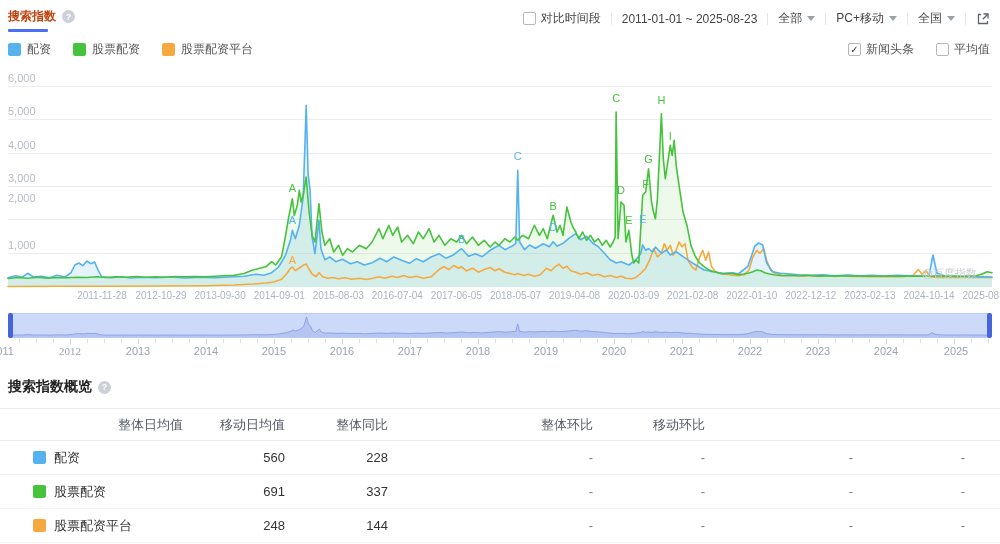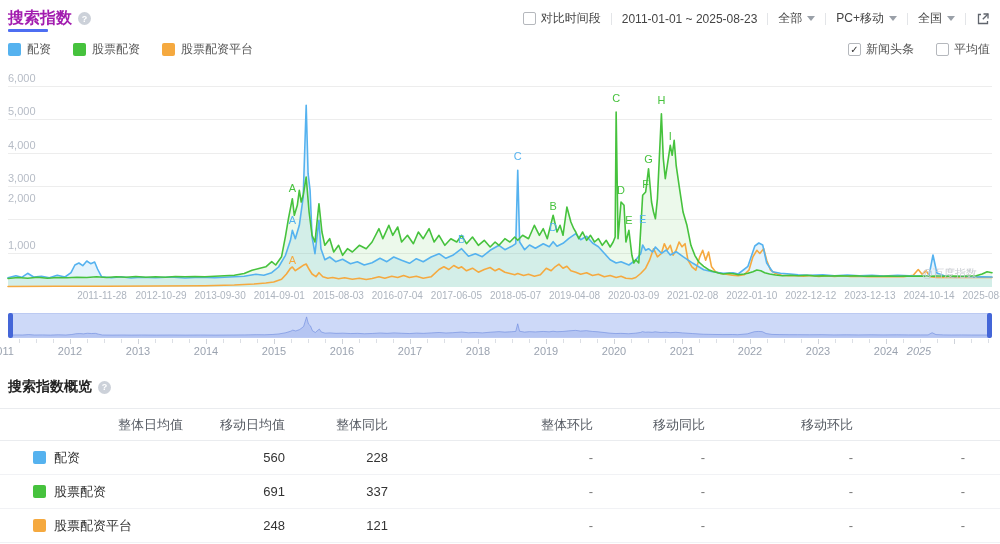--- a/index.html
+++ b/index.html
@@ -3,21 +3,21 @@
 <meta charset="utf-8">
 <style>
   * { margin:0; padding:0; box-sizing:border-box; }
   html,body { background:#fff; }
   .page { position:relative; width:1000px; height:544px; overflow:hidden;
           font-family:"Liberation Sans","DejaVu Sans",sans-serif; color:#333; background:#fff; }
 
   
   .topbar { display:flex; justify-content:space-between; align-items:flex-start; padding:8px 10px 0 8px; height:32px; }
   .title-wrap { position:relative; display:flex; align-items:center; gap:6px; }
-  .page-title { font-size:16px; font-weight:bold; color:#a21caf; }
+  .page-title { font-size:12px; font-weight:bold; color:#c2410c; }
   .qmark { width:13px; height:13px; border-radius:50%; background:#ccd1d9; color:#fff;
            font-size:9px; font-weight:bold; display:inline-flex; align-items:center; justify-content:center; }
   .tab-underline { position:absolute; left:0; top:21px; width:40px; height:3px; background:#4e6ef2; border-radius:1px; }
   .controls { display:flex; align-items:center; gap:10px; font-size:12px; color:#444; padding-top:2px; }
   .sep { width:1px; height:12px; background:#e3e5e8; }
   .cb { width:13px; height:13px; border:1px solid #b5b8bd; border-radius:2px; background:#fff;
         display:inline-flex; align-items:center; justify-content:center; font-size:10px; line-height:1; color:#333; }
   .chk { display:inline-flex; align-items:center; gap:5px; cursor:pointer; }
   .dd { display:inline-flex; align-items:center; gap:5px; cursor:pointer; }
   .caret { width:0; height:0; border-left:4px solid transparent; border-right:4px solid transparent; border-top:5px solid #9aa0a8; }
@@ -183,21 +183,21 @@
       <div class="xlabel" style="left: 255.21px;">2014-09-01</div>
       <div class="xlabel" style="left: 314.28px;">2015-08-03</div>
       <div class="xlabel" style="left: 373.35px;">2016-07-04</div>
       <div class="xlabel" style="left: 432.42px;">2017-06-05</div>
       <div class="xlabel" style="left: 491.49px;">2018-05-07</div>
       <div class="xlabel" style="left: 550.56px;">2019-04-08</div>
       <div class="xlabel" style="left: 609.63px;">2020-03-09</div>
       <div class="xlabel" style="left: 668.7px;">2021-02-08</div>
       <div class="xlabel" style="left: 727.77px;">2022-01-10</div>
       <div class="xlabel" style="left: 786.84px;">2022-12-12</div>
-      <div class="xlabel" style="left: 845.91px;">2023-12-13</div>
+      <div class="xlabel" style="left: 845.91px;">2023-02-13</div>
       <div class="xlabel" style="left: 904.98px; text-align: center;">2024-10-14</div>
       <div class="xlabel" style="left: 964.05px;">2025-08-18</div>
     </div>
 
   <div class="scrubber">
     <svg id="spark" viewBox="0 0 987 24" preserveAspectRatio="none">
         <path d="M0.0 22.0L7.9 21.8L13.8 21.9L19.7 21.5L25.7 21.9L33.6 21.8L41.5 22.0L49.4 21.7L57.2 21.9L63.2 21.4L67.1 20.6L71.1 20.4L75.0 20.7L79.0 20.1L82.9 20.4L86.9 20.2L89.8 21.0L93.8 21.9L103.6 22.0L113.5 21.9L123.4 22.0L133.2 21.9L148.0 22.0L162.9 21.9L177.7 22.0L192.5 21.9L207.3 22.0L222.1 21.9L236.9 21.8L248.7 21.6L256.6 21.7L264.5 21.4L271.4 20.8L278.3 19.5L283.3 17.9L285.2 16.8L288.2 17.7L292.2 16.2L296.1 13.1L299.1 3.0L301.0 10.5L303.0 12.4L305.0 17.5L307.9 19.3L311.9 15.7L313.9 18.8L317.8 20.0L322.7 19.7L328.7 20.2L335.6 20.0L343.5 20.4L350.4 20.2L357.3 20.6L365.2 20.3L373.1 19.8L380.0 20.2L386.9 19.7L394.8 20.1L402.7 20.4L409.6 19.9L416.5 20.2L424.4 19.7L432.3 19.3L439.2 19.8L446.1 19.5L455.0 18.8L461.9 19.6L468.8 19.3L475.7 19.7L483.6 19.0L492.5 18.4L498.4 18.9L505.3 18.5L509.3 18.2L511.3 10.2L513.2 18.0L518.2 18.9L523.1 18.4L529.0 18.7L536.9 18.2L542.9 18.6L546.8 18.0L550.7 18.5L556.7 18.2L562.6 17.6L569.5 17.1L574.4 17.8L580.4 17.4L586.3 18.2L592.2 18.6L598.1 19.3L604.0 20.0L610.0 20.4L614.9 20.2L622.8 20.6L629.7 20.0L634.6 19.3L636.6 18.4L639.6 19.0L642.5 18.8L646.5 19.1L649.4 18.6L655.4 19.3L660.3 18.9L664.3 19.5L670.2 19.1L677.1 19.7L687.0 20.4L697.8 21.1L706.7 21.3L717.5 21.5L727.4 21.4L732.4 21.6L742.2 20.7L749.1 18.5L753.1 18.2L757.0 18.4L761.0 20.4L766.9 21.3L774.8 21.5L784.7 21.6L792.6 21.6L804.4 21.7L817.2 21.6L829.1 21.8L841.9 21.7L853.8 21.8L866.6 21.7L878.4 21.8L892.2 21.7L904.1 21.8L915.9 21.8L923.8 21.8L927.8 19.5L931.7 21.5L939.6 21.8L947.5 21.9L957.4 21.8L967.3 21.9L977.1 21.9L987.0 21.9L987 24L0 24Z" fill="rgba(125,152,230,0.30)" stroke="none"></path>
         <path d="M0.0 22.0L7.9 21.8L13.8 21.9L19.7 21.5L25.7 21.9L33.6 21.8L41.5 22.0L49.4 21.7L57.2 21.9L63.2 21.4L67.1 20.6L71.1 20.4L75.0 20.7L79.0 20.1L82.9 20.4L86.9 20.2L89.8 21.0L93.8 21.9L103.6 22.0L113.5 21.9L123.4 22.0L133.2 21.9L148.0 22.0L162.9 21.9L177.7 22.0L192.5 21.9L207.3 22.0L222.1 21.9L236.9 21.8L248.7 21.6L256.6 21.7L264.5 21.4L271.4 20.8L278.3 19.5L283.3 17.9L285.2 16.8L288.2 17.7L292.2 16.2L296.1 13.1L299.1 3.0L301.0 10.5L303.0 12.4L305.0 17.5L307.9 19.3L311.9 15.7L313.9 18.8L317.8 20.0L322.7 19.7L328.7 20.2L335.6 20.0L343.5 20.4L350.4 20.2L357.3 20.6L365.2 20.3L373.1 19.8L380.0 20.2L386.9 19.7L394.8 20.1L402.7 20.4L409.6 19.9L416.5 20.2L424.4 19.7L432.3 19.3L439.2 19.8L446.1 19.5L455.0 18.8L461.9 19.6L468.8 19.3L475.7 19.7L483.6 19.0L492.5 18.4L498.4 18.9L505.3 18.5L509.3 18.2L511.3 10.2L513.2 18.0L518.2 18.9L523.1 18.4L529.0 18.7L536.9 18.2L542.9 18.6L546.8 18.0L550.7 18.5L556.7 18.2L562.6 17.6L569.5 17.1L574.4 17.8L580.4 17.4L586.3 18.2L592.2 18.6L598.1 19.3L604.0 20.0L610.0 20.4L614.9 20.2L622.8 20.6L629.7 20.0L634.6 19.3L636.6 18.4L639.6 19.0L642.5 18.8L646.5 19.1L649.4 18.6L655.4 19.3L660.3 18.9L664.3 19.5L670.2 19.1L677.1 19.7L687.0 20.4L697.8 21.1L706.7 21.3L717.5 21.5L727.4 21.4L732.4 21.6L742.2 20.7L749.1 18.5L753.1 18.2L757.0 18.4L761.0 20.4L766.9 21.3L774.8 21.5L784.7 21.6L792.6 21.6L804.4 21.7L817.2 21.6L829.1 21.8L841.9 21.7L853.8 21.8L866.6 21.7L878.4 21.8L892.2 21.7L904.1 21.8L915.9 21.8L923.8 21.8L927.8 19.5L931.7 21.5L939.6 21.8L947.5 21.9L957.4 21.8L967.3 21.9L977.1 21.9L987.0 21.9" fill="none" stroke="rgba(100,132,220,0.55)" stroke-width="1" vector-effect="non-scaling-stroke"></path>
       </svg>
     <div class="handle left"></div>
@@ -256,47 +256,46 @@
       <div class="tick" style="left: 844px;"></div>
       <div class="tick" style="left: 861px;"></div>
       <div class="tick major" style="left: 878px;"></div>
       <div class="tick" style="left: 895px;"></div>
       <div class="tick" style="left: 912px;"></div>
       <div class="tick" style="left: 929px;"></div>
       <div class="tick major" style="left: 946px;"></div>
       <div class="tick" style="left: 963px;"></div>
       <div class="tick" style="left: 980px;"></div>
       <div class="year" style="left: -6px;">2011</div>
-      <div class="year" style="left: 62px;">2012</div>
+      <div class="year" style="left: 62px; font-family: Liberation Serif, serif;">2012</div>
       <div class="year" style="left: 130px;">2013</div>
       <div class="year" style="left: 198px;">2014</div>
       <div class="year" style="left: 266px;">2015</div>
       <div class="year" style="left: 334px;">2016</div>
       <div class="year" style="left: 402px;">2017</div>
       <div class="year" style="left: 470px;">2018</div>
       <div class="year" style="left: 538px;">2019</div>
       <div class="year" style="left: 606px;">2020</div>
       <div class="year" style="left: 674px;">2021</div>
       <div class="year" style="left: 742px;">2022</div>
       <div class="year" style="left: 810px;">2023</div>
       <div class="year" style="left: 878px;">2024</div>
-      <div class="year" style="left: 911px; font-style: italic;">2025</div>
+      <div class="year" style="left: 948px;">2025</div>
     </div>
 
   <div class="overview">
     <div class="sec-title">
       <h2>搜索指数概览</h2>
       <span class="qmark">?</span>
     </div>
     <div class="tgrid thead">
       <div class="num">整体日均值</div>
       <div class="num">移动日均值</div>
       <div class="num">整体同比</div>
       <div class="num">整体环比</div>
-      <div class="num">移动同比</div>
       <div class="num">移动环比</div>
     </div>
 
     <div class="tgrid trow">
       <div class="kw">
         <span class="swatch" style="background: rgb(85, 178, 239);"></span>
         <span>配资</span>
       </div>
       <div class="num">560</div>
       <div class="num">228</div>
@@ -318,20 +317,20 @@
       <div class="dash">-</div>
       <div class="dash">-</div>
     </div>
 
     <div class="tgrid trow">
       <div class="kw">
         <span class="swatch" style="background: rgb(245, 169, 63);"></span>
         <span>股票配资平台</span>
       </div>
       <div class="num">248</div>
-      <div class="num">121</div>
+      <div class="num">144</div>
       <div class="dash">-</div>
       <div class="dash">-</div>
       <div class="dash">-</div>
       <div class="dash">-</div>
     </div>
   </div>
 </div>
 
 </body></html>

